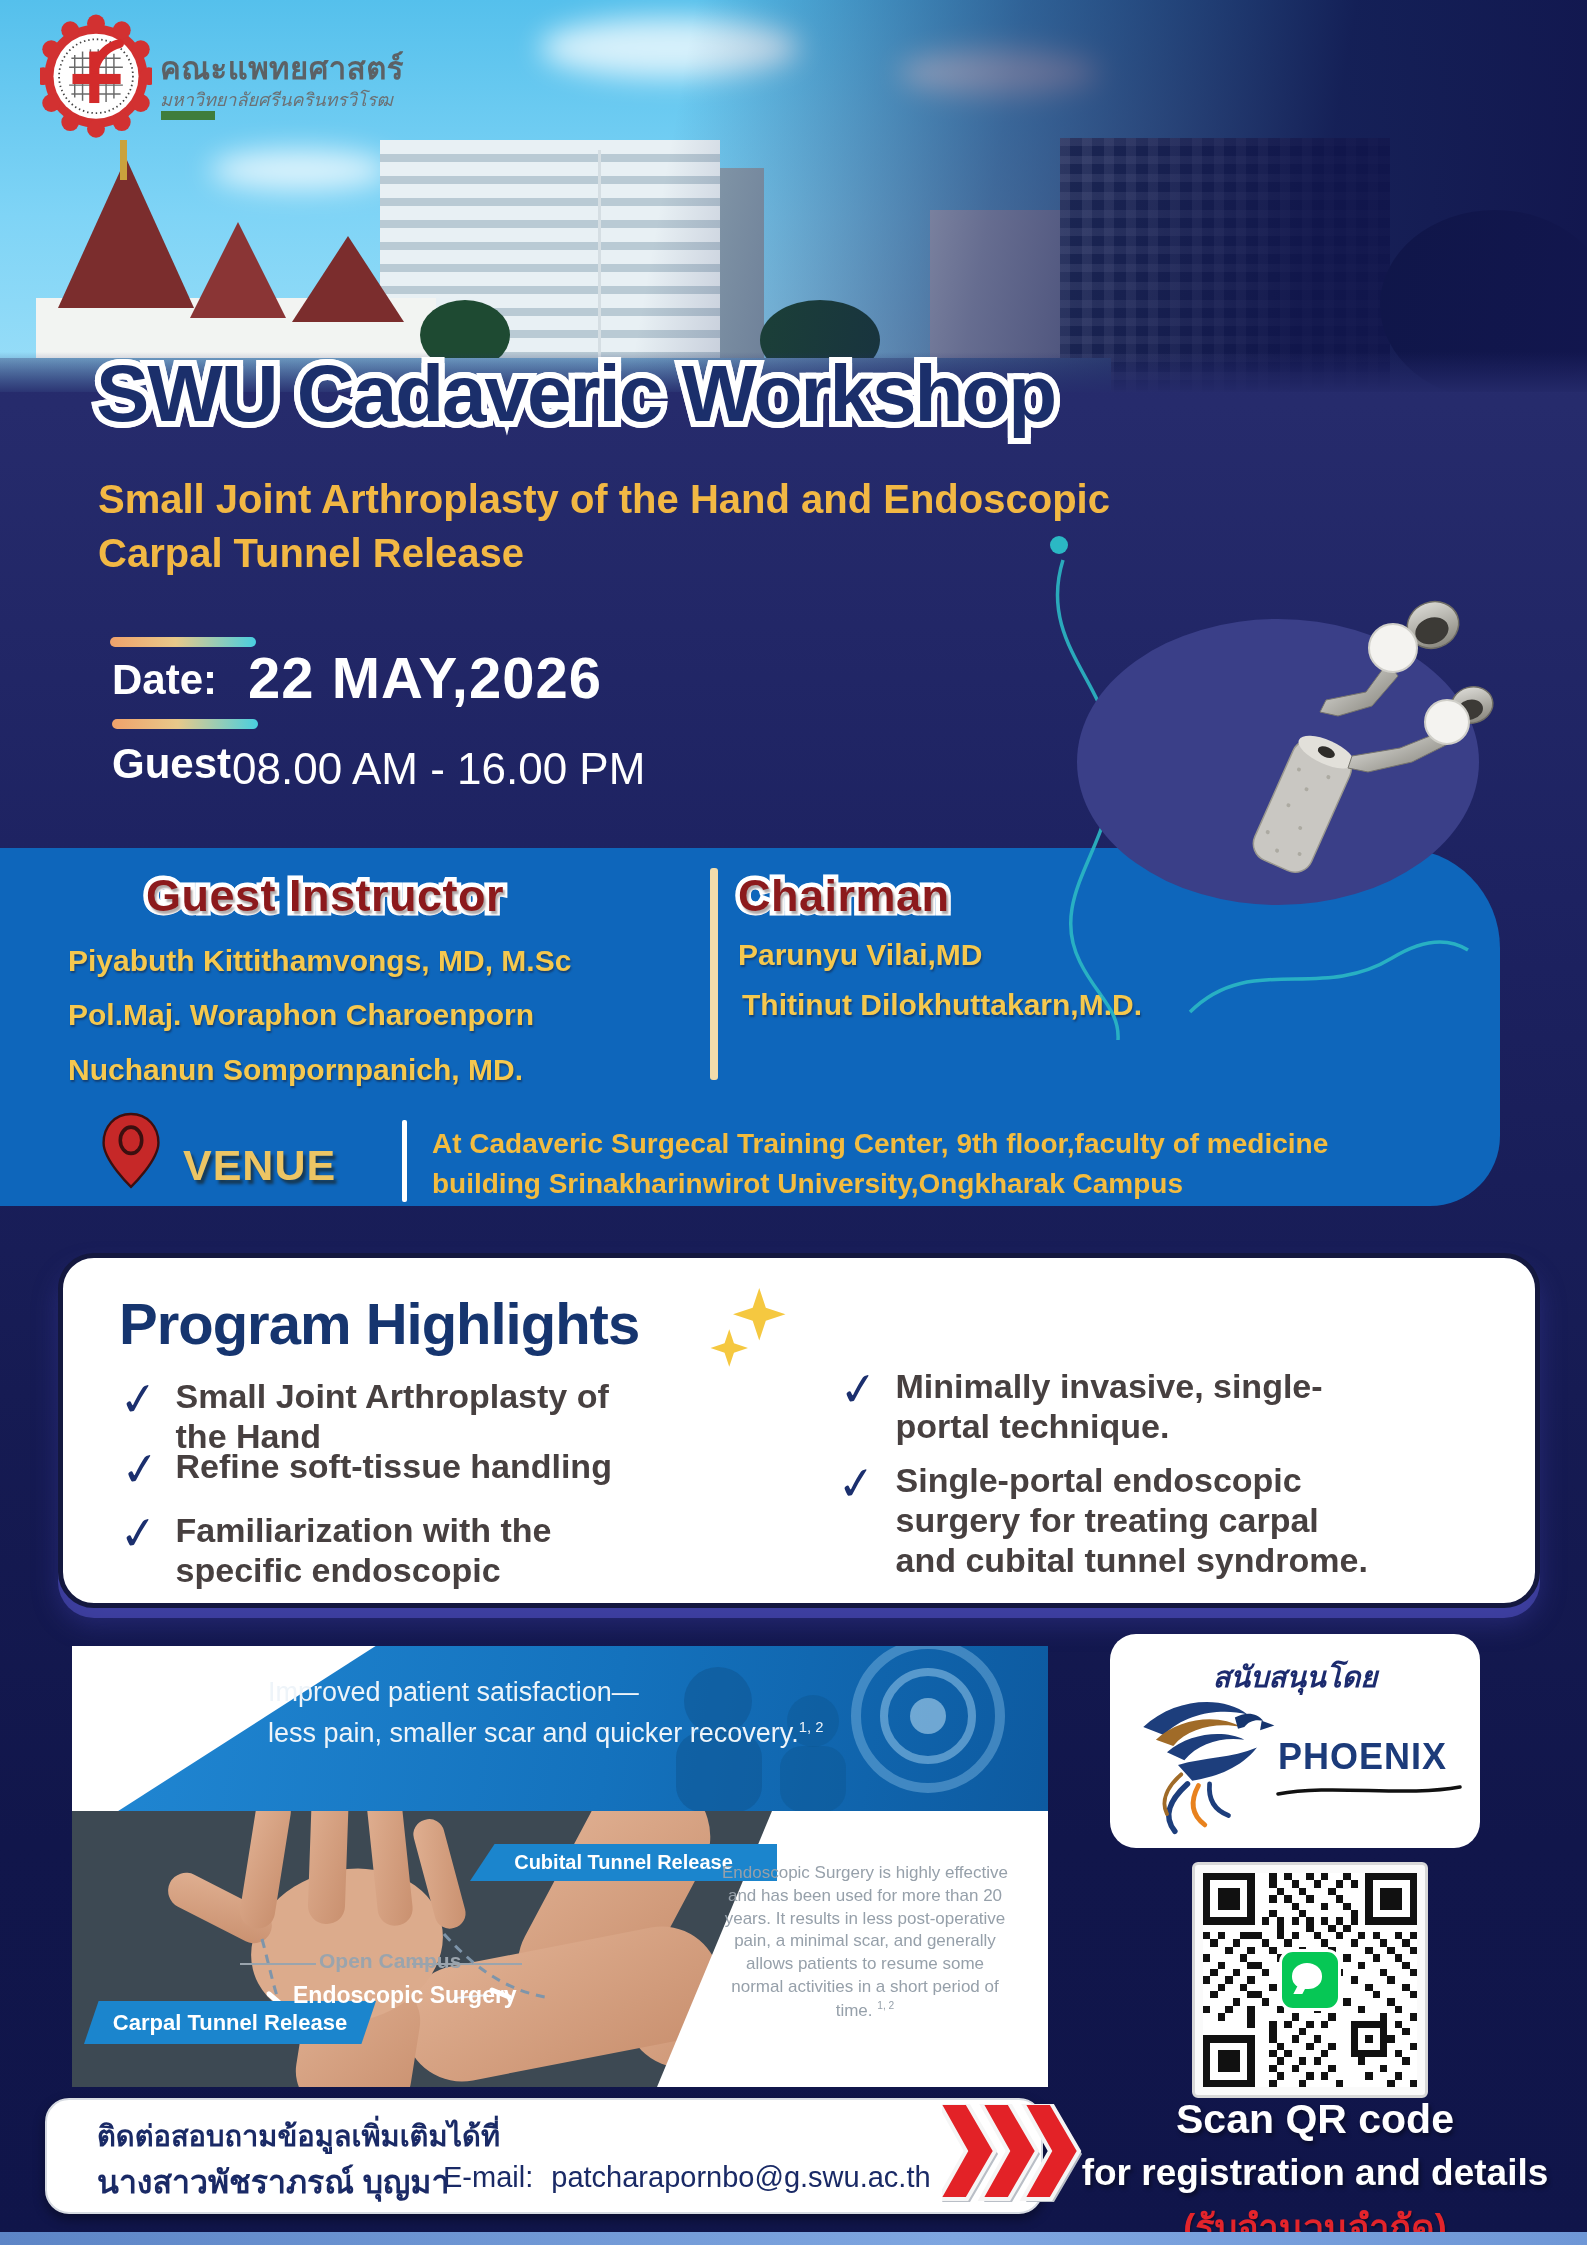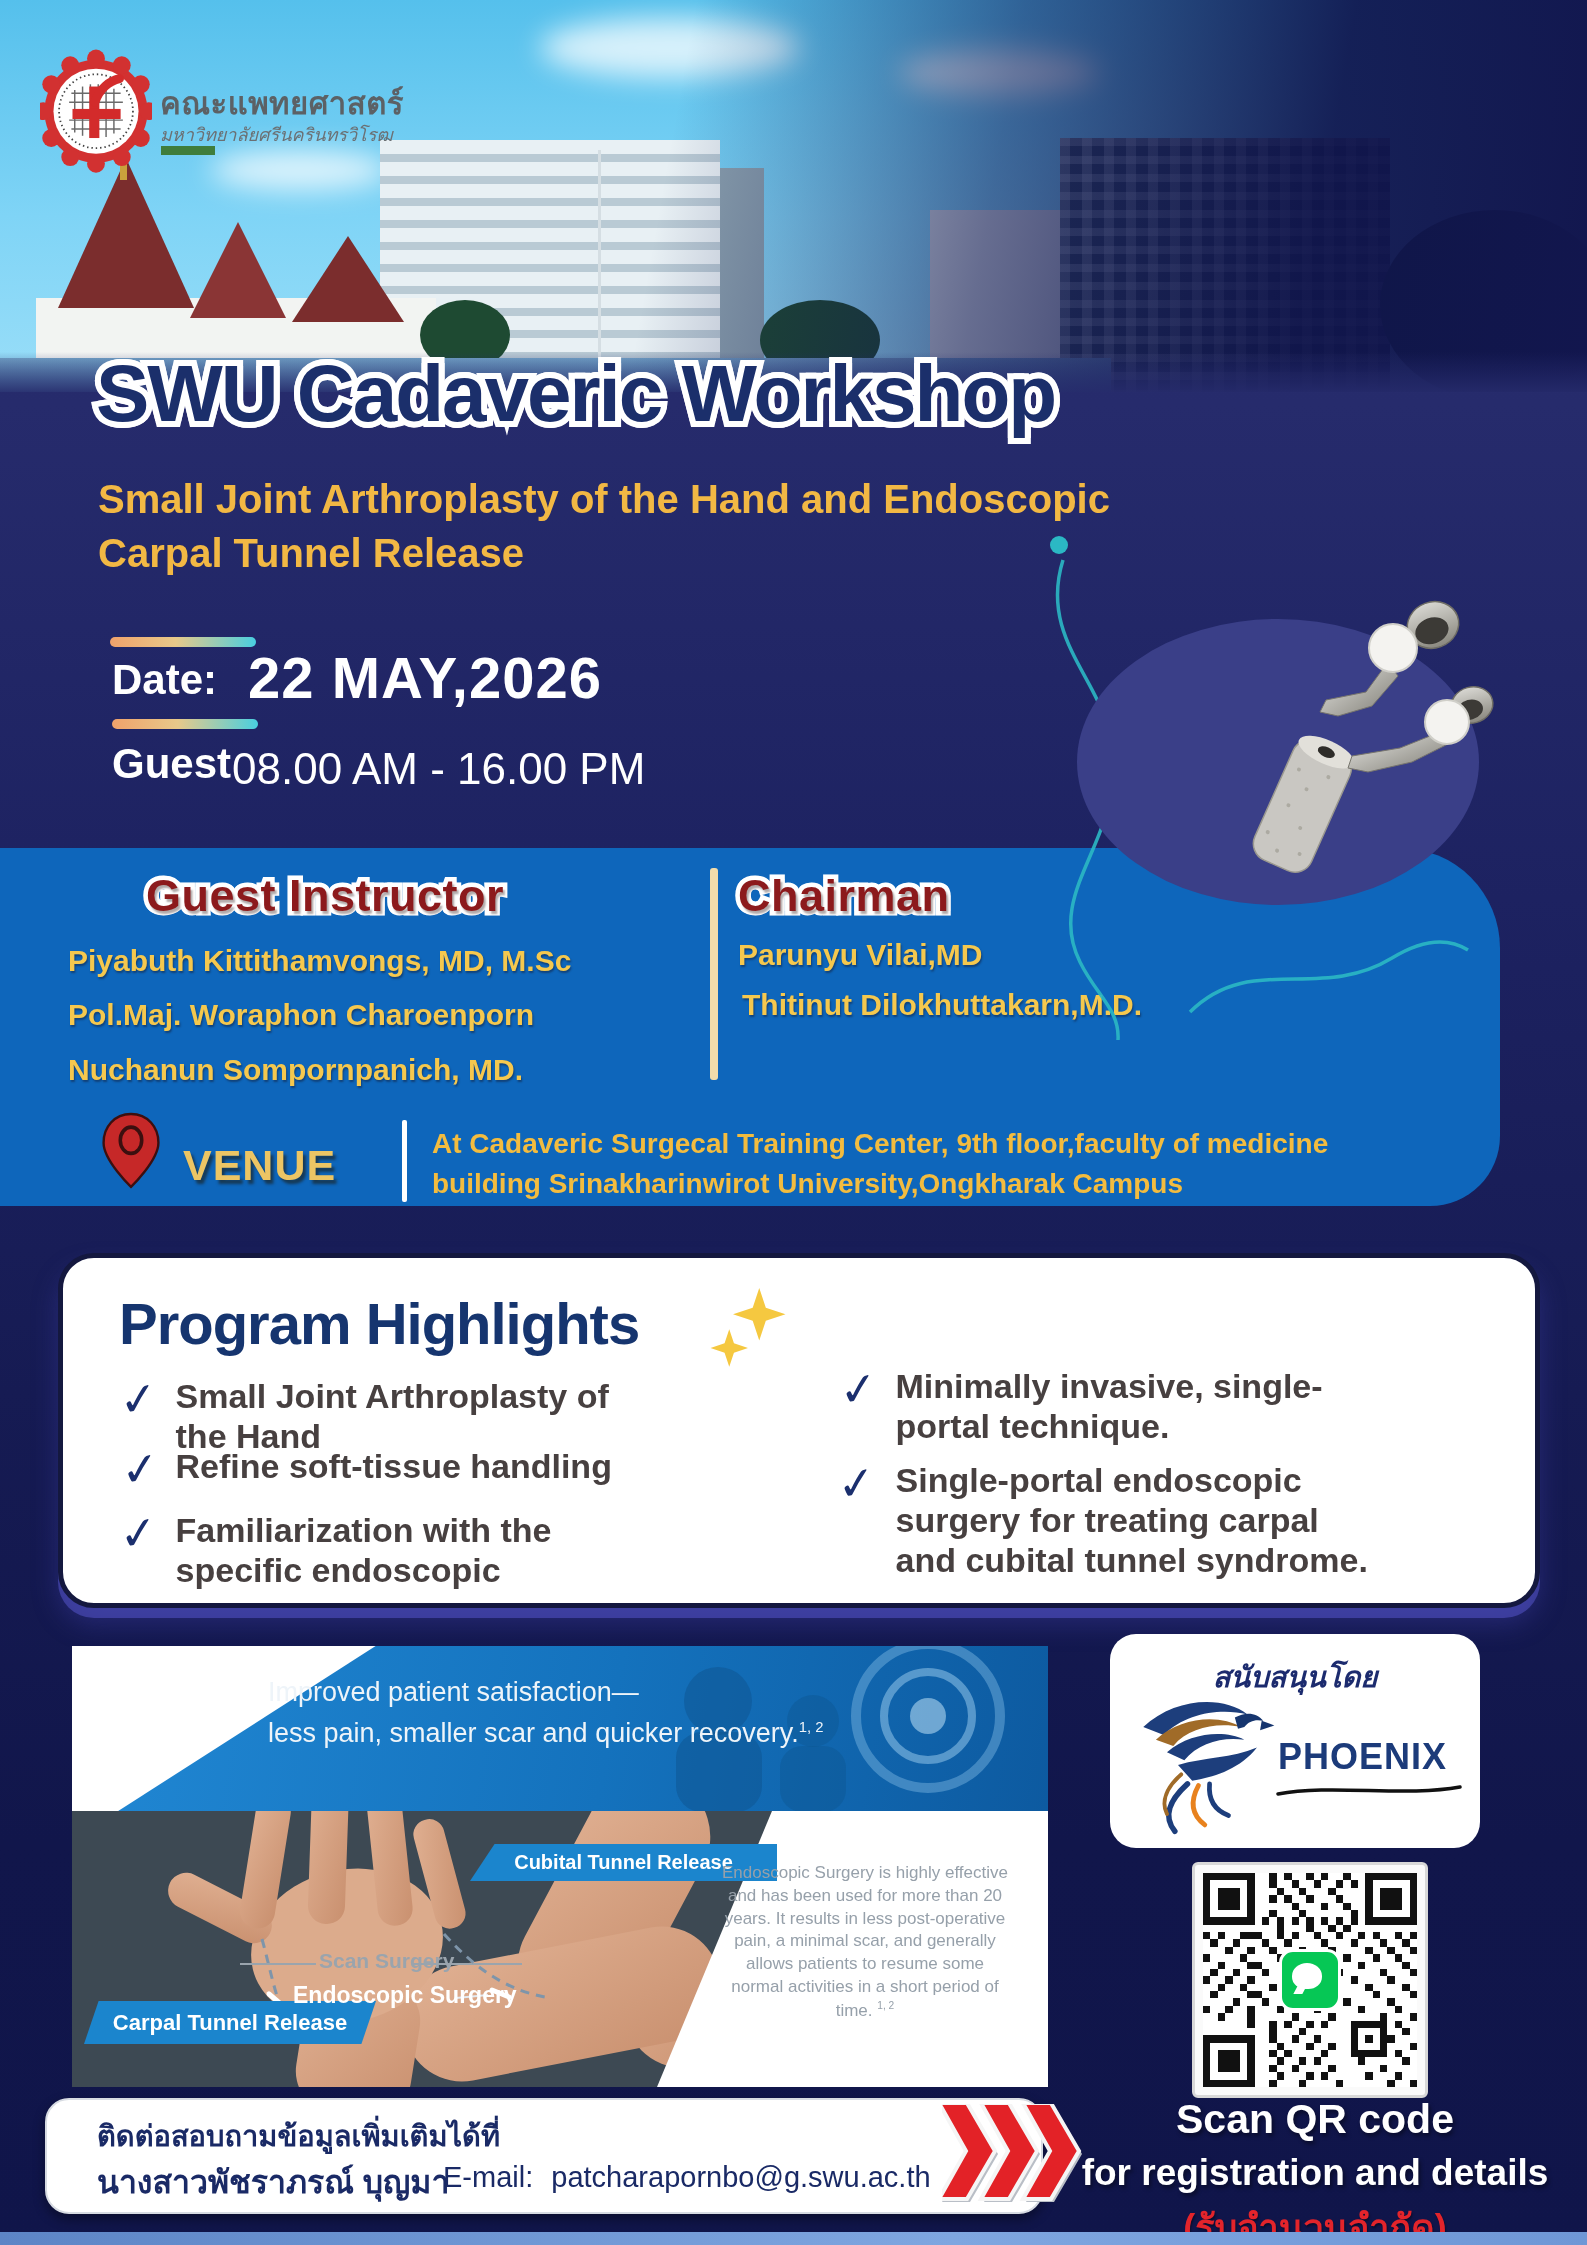--- a/index.html
+++ b/index.html
@@ -18,21 +18,21 @@
   .win-grid{background:
      repeating-linear-gradient(90deg,rgba(210,225,235,.28) 0 10px,transparent 10px 22px),
      repeating-linear-gradient(180deg,rgba(210,225,235,.28) 0 8px,transparent 8px 18px),#2e4458;}
   .photo-dark{position:absolute;inset:0;background:linear-gradient(100deg,rgba(16,20,80,0) 42%,rgba(16,20,80,.55) 62%,rgba(14,18,74,.92) 82%,#12164e 100%);}
   .photo-fadebottom{position:absolute;left:0;bottom:0;width:100%;height:40px;background:linear-gradient(180deg,rgba(38,43,108,0),rgba(38,43,108,.9));}
   .water{position:absolute;left:0;bottom:0;width:70%;height:34px;background:linear-gradient(180deg,#74a6ca,#5e90b8);}
   .tree{position:absolute;background:#1e4a32;border-radius:50%;}
   .roof{position:absolute;width:0;height:0;}
 
   
-  .logo-wrap{left:40px;top:44px;width:520px;height:150px;}
+  .logo-wrap{left:40px;top:9px;width:520px;height:150px;}
   .logo-text1{position:absolute;left:120px;top:34px;font-size:31px;font-weight:bold;color:#5c6165;letter-spacing:.5px;}
   .logo-text2{position:absolute;left:120px;top:76px;font-size:18px;color:#6b7074;font-style:italic;}
   .logo-bar{position:absolute;left:121px;top:102px;width:54px;height:9px;background:#3f7d3c;}
 
   
   .title-box{left:96px;top:348px;width:1400px;height:110px;}
   .title-t{position:absolute;left:0;top:0;font-size:80px;font-weight:bold;letter-spacing:-2px;white-space:nowrap;}
   .title-outline{color:#fff;-webkit-text-stroke:12px #ffffff;
     text-shadow:0 0 3px #fff,4px 4px 0 #fff,-4px 4px 0 #fff,4px -4px 0 #fff,-4px -4px 0 #fff,6px 0 0 #fff,-6px 0 0 #fff,0 6px 0 #fff,0 -6px 0 #fff;}
   .title-fill{color:#1b2f6b;}
@@ -357,21 +357,21 @@
       </svg>
       <div class="fig-banner-tri"></div>
       <div class="fig-caption">
         <div>Improved patient satisfaction—</div>
         <div><span>less pain, smaller scar and quicker recovery.</span><sup>1, 2</sup></div>
       </div>
     </div>
 
     <div class="fig-label-banner lbl-cubital">Cubital Tunnel Release</div>
     <div class="fig-label-banner lbl-carpal">Carpal Tunnel Release</div>
-    <div class="lbl-open">Scan Surgery</div>
+    <div class="lbl-open">Open Campus</div>
     <div class="lbl-endo">Endoscopic Surgery</div>
     <div class="fig-par"><span>Endoscopic Surgery is highly effective and has been used for more than 20 years. It results in less post-operative pain, a minimal scar, and generally allows patients to resume some normal activities in a short period of time.</span> <sup>1, 2</sup></div>
   </div>
 
   <div class="abs sponsor">
     <div class="sponsor-th">สนับสนุนโดย</div>
     <svg style="position:absolute;left:18px;top:52px;" width="160" height="150" viewBox="0 0 200 190">
       <path d="M18,52 C58,14 120,12 150,36 C116,28 72,34 44,62 Z" fill="#1d3e7c"></path>
       <path d="M34,68 C66,38 116,36 142,52 C112,46 76,52 56,76 Z" fill="#a06b28"></path>
       <path d="M48,84 C78,58 122,56 146,68 C118,64 88,72 70,94 Z" fill="#1d3e7c"></path>

